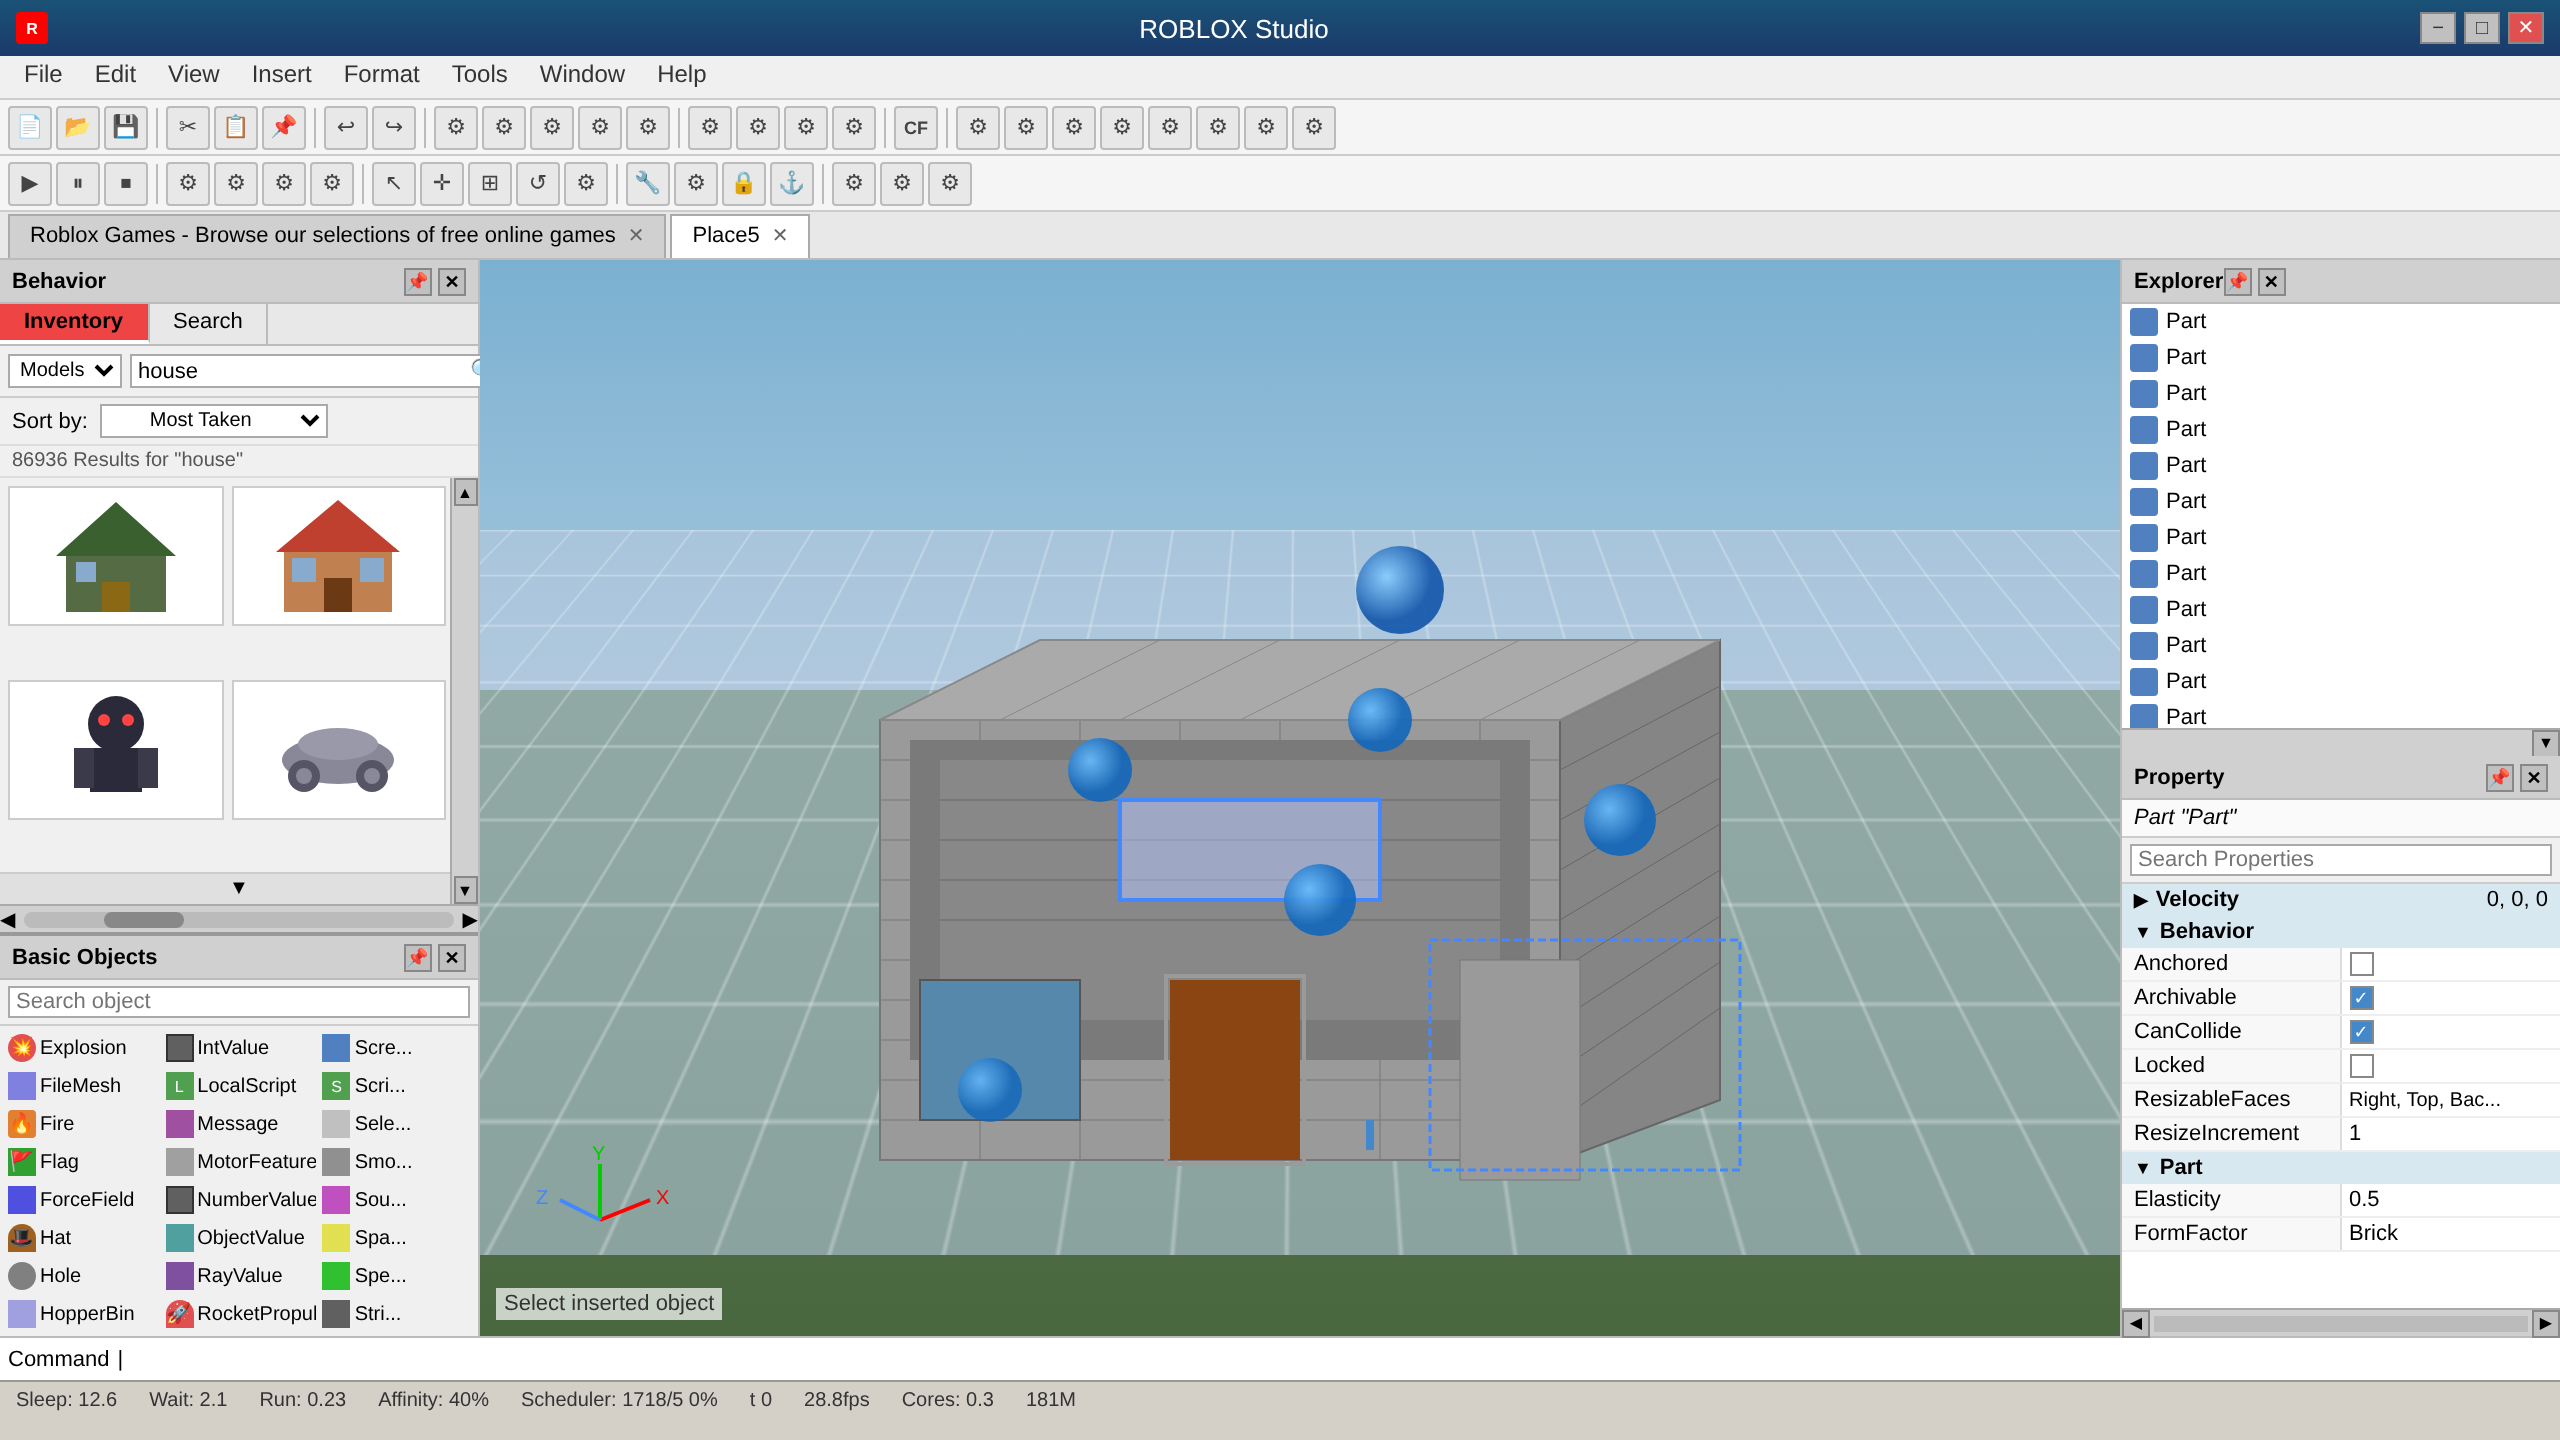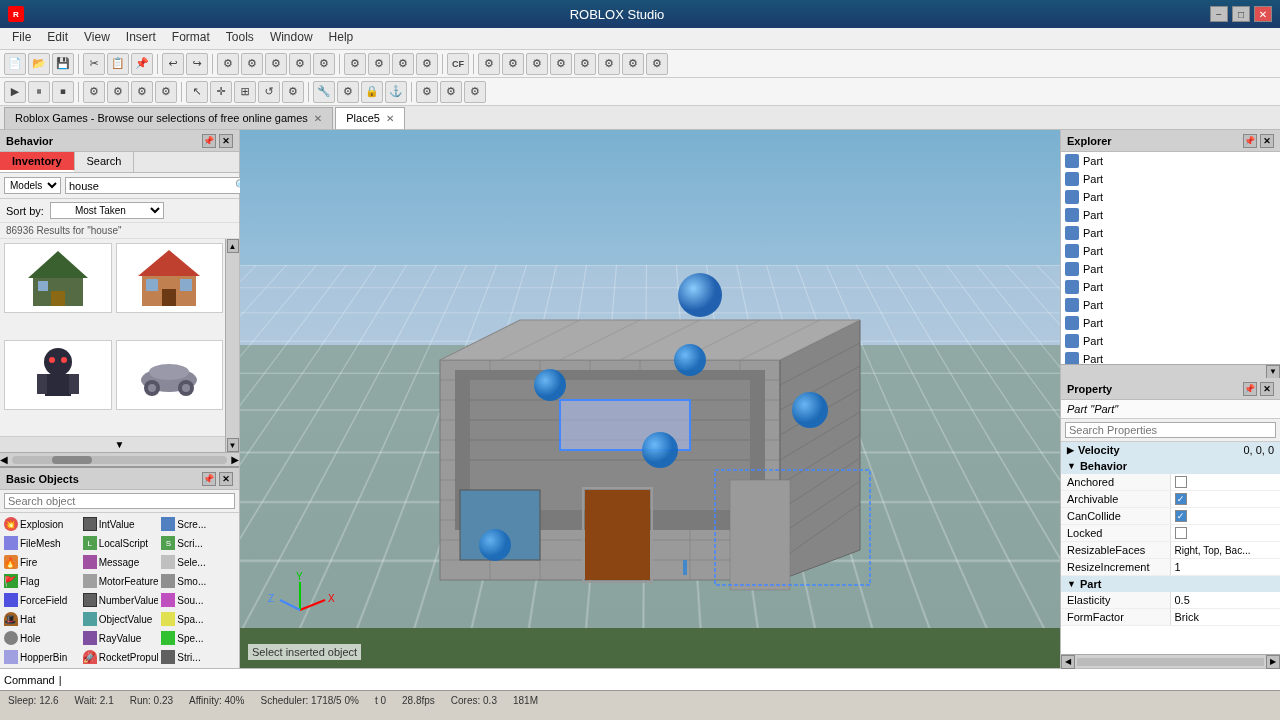--- a/index.html
+++ b/index.html
@@ -310,21 +310,20 @@
       border-left: 1px solid #bbb;
       background: #f0f0f0;
     }
 
     
     #explorer-header {
       height: 22px;
       background: #d0d0d0;
       display: flex;
       align-items: center;
-      justify-content: space-between;
       padding: 0 6px;
       border-bottom: 1px solid #bbb;
       font-weight: bold;
       font-size: 11px;
     }
     #explorer-list {
       flex: 1;
       overflow-y: auto;
       background: white;
     }

